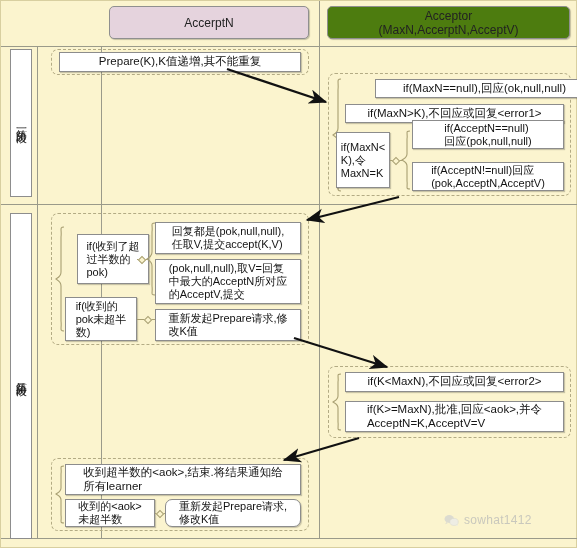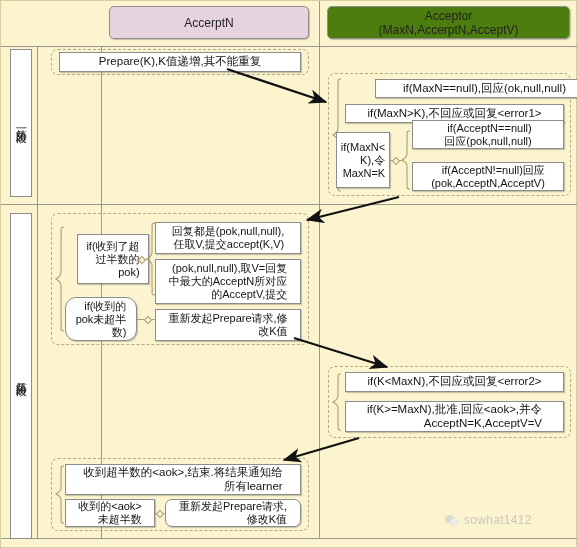--- a/index.html
+++ b/index.html
@@ -63,21 +63,21 @@
     background:rgba(255,255,255,0.04);
   }
 
   
   .box{
     position:absolute;
     box-sizing:border-box;
     background:#ffffff;
     border:1px solid #8c8c8c;
     display:flex;align-items:center;justify-content:center;
-    text-align:right;
+    text-align:left;
     font-size:11.5px;
     line-height:13.5px;
     color:#131313;
     padding:1px 2px;
     box-shadow:1px 1px 1px rgba(0,0,0,.20);
   }
   .box.small{font-size:11px;line-height:13px;}
 
   
   .brace{position:absolute;pointer-events:none;}
@@ -213,21 +213,21 @@
   </div>
 
   <div class="box small" style="left:154px;top:258px;width:146px;height:45px;">
     <div>
       <div>(pok,null,null),取V=回复</div>
       <div>中最大的AcceptN所对应</div>
       <div>的AcceptV,提交</div>
     </div>
   </div>
 
-  <div class="box small" style="left:64px;top:296px;width:72px;height:44px;border-radius:11px;">
+  <div class="box small" style="left:64px;top:296px;width:72px;height:44px;">
     <div>
       <div>if(收到的</div>
       <div>pok未超半</div>
       <div>数)</div>
     </div>
   </div>
 
   <div class="stub" style="left:136px;top:318px;width:18px;"></div>
   <div class="stub-dot" style="left:144px;top:316px;"></div>
 

